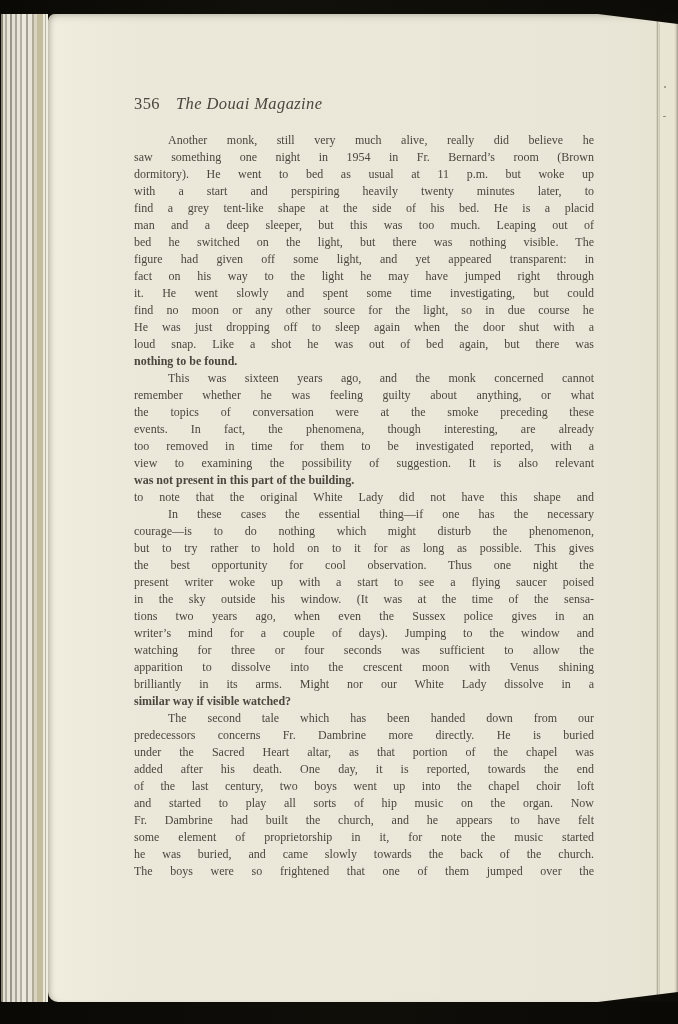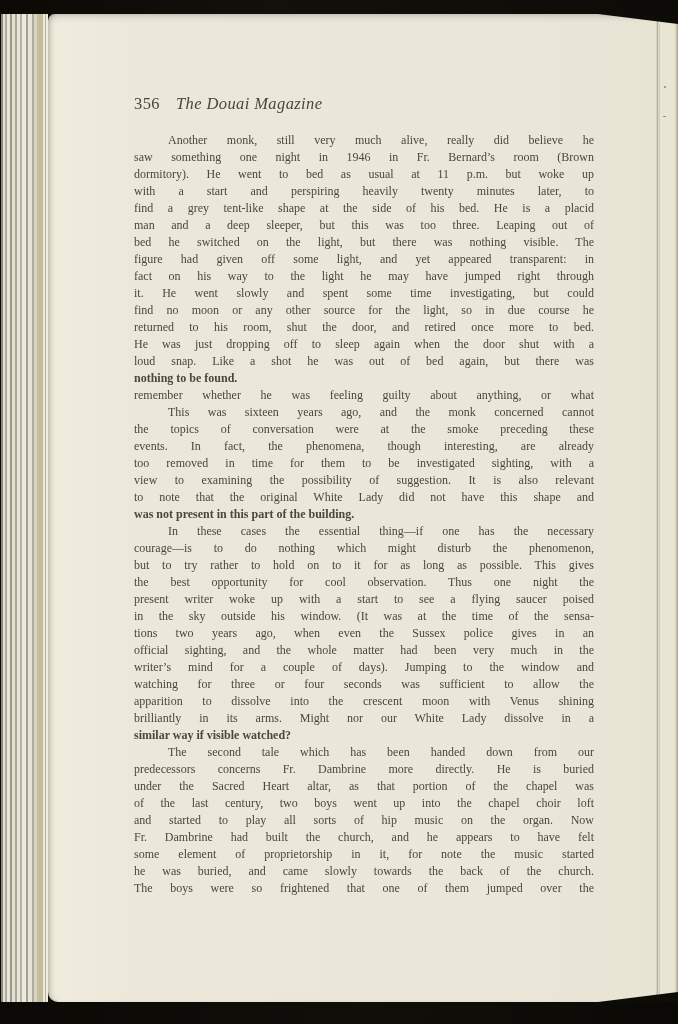--- a/index.html
+++ b/index.html
@@ -113,64 +113,63 @@
 
   <div class="left-edges"></div>
 
   <div class="page">
     <div class="page-header">
       <span class="page-num">356</span><span class="journal-title">The Douai Magazine</span>
     </div>
     <div class="body-text">
         <div class="paragraph">
           <div class="line first">Another monk, still very much alive, really did believe he</div>
-          <div class="line">saw something one night in 1946 in Fr. Bernard’s room (Brown</div>
+          <div class="line">saw something one night in 1954 in Fr. Bernard’s room (Brown</div>
           <div class="line">dormitory).  He went to bed as usual at 11 p.m. but woke up</div>
           <div class="line">with a start and perspiring heavily twenty minutes later, to</div>
           <div class="line">find a grey tent-like shape at the side of his bed.  He is a placid</div>
-          <div class="line">man and a deep sleeper, but this was too three.  Leaping out of</div>
+          <div class="line">man and a deep sleeper, but this was too much.  Leaping out of</div>
           <div class="line">bed he switched on the light, but there was nothing visible.  The</div>
           <div class="line">figure had given off some light, and yet appeared transparent: in</div>
           <div class="line">fact on his way to the light he may have jumped right through</div>
           <div class="line">it.  He went slowly and spent some time investigating, but could</div>
           <div class="line">find no moon or any other source for the light, so in due course he</div>
-          <div class="line">returned to his room, shut the door, and retired once more to bed.</div>
           <div class="line">He was just dropping off to sleep again when the door shut with a</div>
           <div class="line">loud snap.  Like a shot he was out of bed again, but there was</div>
           <div class="line last">nothing to be found.</div>
         </div>
         <div class="paragraph">
+          <div class="line first">This was sixteen years ago, and the monk concerned cannot</div>
           <div class="line">remember whether he was feeling guilty about anything, or what</div>
-          <div class="line first">This was sixteen years ago, and the monk concerned cannot</div>
           <div class="line">the topics of conversation were at the smoke preceding these</div>
           <div class="line">events.  In fact, the phenomena, though interesting, are already</div>
-          <div class="line">too removed in time for them to be investigated sighting, with a</div>
+          <div class="line">too removed in time for them to be investigated reported, with a</div>
           <div class="line">view to examining the possibility of suggestion.  It is also relevant</div>
+          <div class="line last">was not present in this part of the building.</div>
           <div class="line">to note that the original White Lady did not have this shape and</div>
-          <div class="line last">was not present in this part of the building.</div>
         </div>
         <div class="paragraph">
           <div class="line first">In these cases the essential thing—if one has the necessary</div>
           <div class="line">courage—is to do nothing which might disturb the phenomenon,</div>
           <div class="line">but to try rather to hold on to it for as long as possible.  This gives</div>
           <div class="line">the best opportunity for cool observation.  Thus one night the</div>
           <div class="line">present writer woke up with a start to see a flying saucer poised</div>
           <div class="line">in the sky outside his window.  (It was at the time of the sensa-</div>
           <div class="line">tions two years ago, when even the Sussex police gives in an</div>
-          <div class="line">official sighting, and the whole matter had been very much in the</div>
           <div class="line">writer’s mind for a couple of days).  Jumping to the window and</div>
           <div class="line">watching for three or four seconds was sufficient to allow the</div>
           <div class="line">apparition to dissolve into the crescent moon with Venus shining</div>
           <div class="line">brilliantly in its arms.  Might nor our White Lady dissolve in a</div>
           <div class="line last">similar way if visible watched?</div>
         </div>
         <div class="paragraph">
           <div class="line first">The second tale which has been handed down from our</div>
           <div class="line">predecessors concerns Fr. Dambrine more directly.  He is buried</div>
           <div class="line">under the Sacred Heart altar, as that portion of the chapel was</div>
+          <div class="line">added after his death.  One day, it is reported, towards the end</div>
           <div class="line">of the last century, two boys went up into the chapel choir loft</div>
           <div class="line">and started to play all sorts of hip music on the organ.  Now</div>
           <div class="line">Fr. Dambrine had built the church, and he appears to have felt</div>
           <div class="line">some element of proprietorship in it, for note the music started</div>
           <div class="line">he was buried, and came slowly towards the back of the church.</div>
           <div class="line">The boys were so frightened that one of them jumped over the</div>
         </div>
       </div>
   </div>
 

